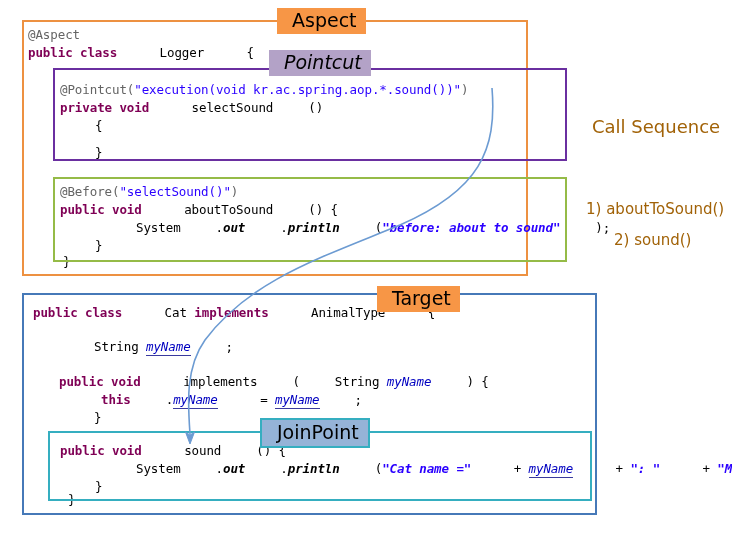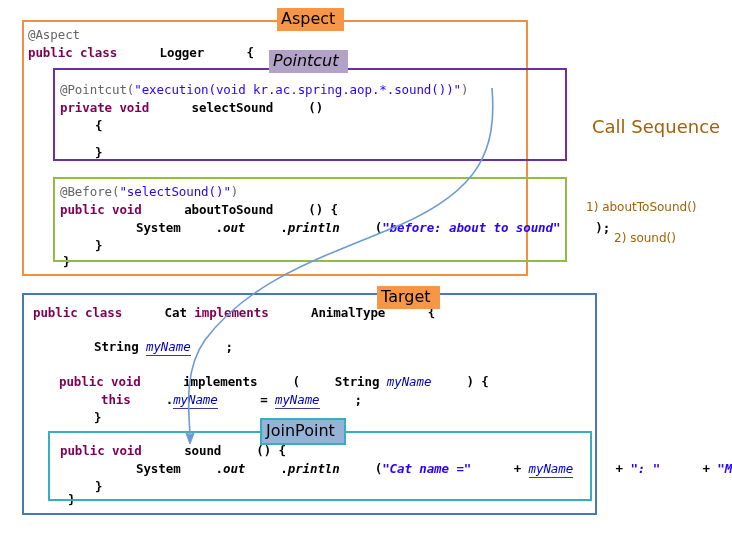--- a/index.html
+++ b/index.html
@@ -36,56 +36,56 @@
     line-height: 18px;
     white-space: pre;
     color: #000000;
     letter-spacing: -0.1px;
   }
   .kw   { color: #7F0055; font-weight: bold; }
   .ann  { color: #646464; }
   .str  { color: #2A00FF; }
   .stri { color: #2A00FF; font-style: italic; font-weight: bold; }
   .fld  { color: #0000C0; font-style: italic; }
-  .bold { font-weight: bold; padding-left: 35px; }
+  .bold { font-weight: normal; padding-left: 35px; }
   .ital { font-style: italic; font-weight: bold; }
   .sq   { text-decoration: none; background-repeat: repeat-x;
           background-position: 0 100%;
           background-image: linear-gradient(45deg, transparent 45%, #E8413A 45%, #E8413A 55%, transparent 55%);
           background-size: 4px 3px; padding-bottom: 1px; }
   .ul   { border-bottom: 1px solid #3A3A9E; }
 
   
   .label {
     position: absolute;
     box-sizing: border-box;
     font-family: "DejaVu Sans", sans-serif;
-    font-size: 16px;
+    font-size: 19px;
     color: #000000;
     text-align: center;
     line-height: 1;
-    padding: 3px 9px 4px 4px;
+    padding: 3px 9px 4px 15px;
     white-space: nowrap;
     z-index: 6;
   }
   .lbl-aspect    { background: #F79646; }
   .lbl-pointcut  { background: #B3A2C7; font-style: italic; }
   .lbl-advice    { background: #9BBB59; }
   .lbl-target    { background: #F79646; }
   .lbl-joinpoint { background: #95B3D7; border: 2px solid #35AEC0; }
 
   
   .rtext {
     position: absolute;
     font-family: "DejaVu Sans", sans-serif;
     color: #a16207;
     white-space: nowrap;
   }
   #call-sequence-title { font-size: 18px; }
-  .seq-item { font-size: 12px; }
+  .seq-item { font-size: 15px; }
 
   svg.arrows {
     position: absolute;
     left: 0; top: 0;
     width: 732px; height: 535px;
     pointer-events: none;
     z-index: 4;
   }
 </style>
 </head>

